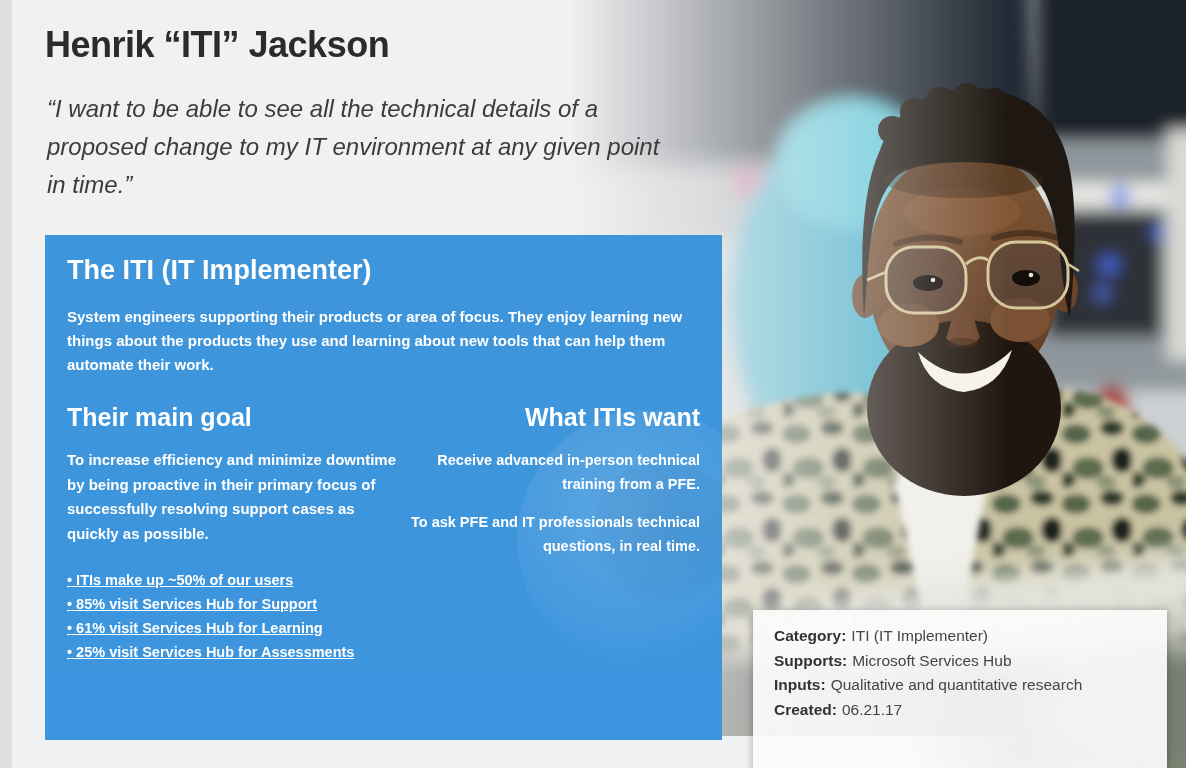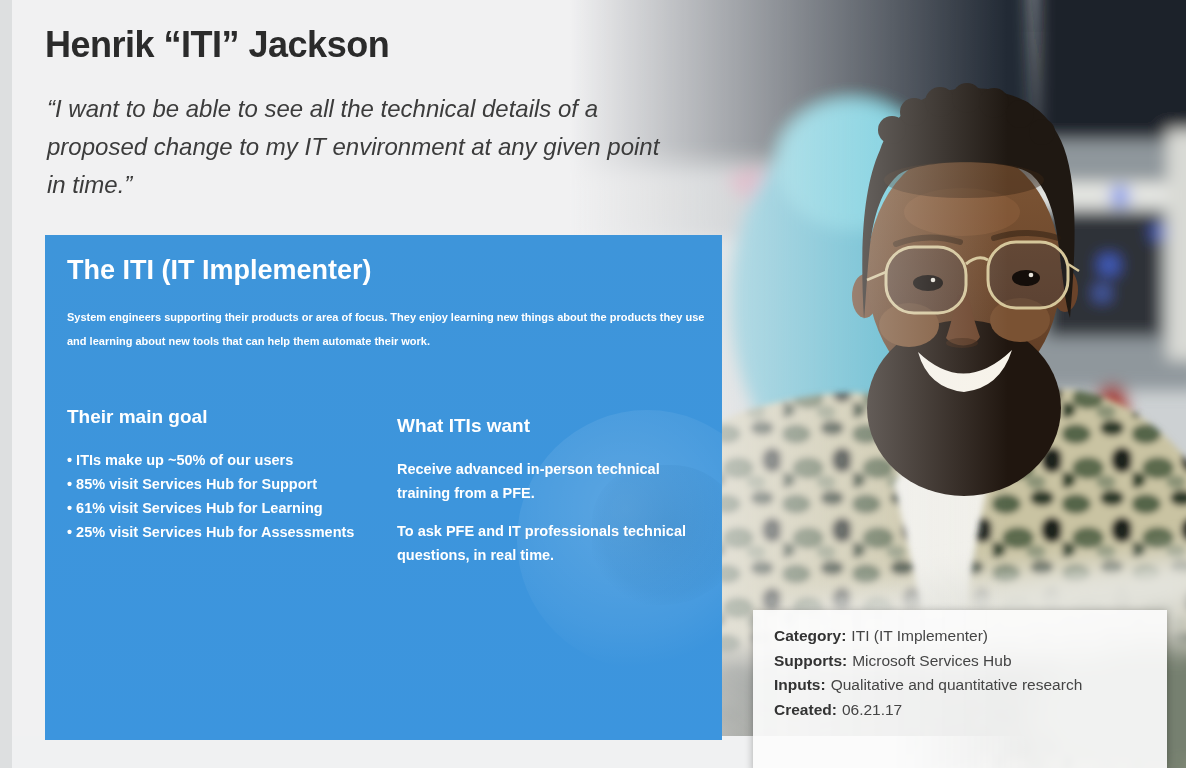--- a/index.html
+++ b/index.html
@@ -48,29 +48,29 @@
     background:radial-gradient(circle at 42% 38%, rgba(255,255,255,0.16) 0%, rgba(255,255,255,0.05) 55%, rgba(255,255,255,0) 72%);
   }
   .panel-watermark-land {
     position:absolute; right:-20px; top:230px; width:150px; height:140px;
     border-radius:46% 54% 60% 40%;
     background:radial-gradient(circle at 50% 45%, rgba(23,94,152,0.18) 0%, rgba(23,94,152,0.08) 60%, rgba(23,94,152,0) 75%);
   }
   .panel-h1 { position:absolute; left:22px; top:20px; font-size:27px; font-weight:700; }
   .panel-desc {
     position:absolute; left:22px; top:70px; width:652px;
-    font-size:11px; font-weight:700; line-height:24px;
+    font-size:15px; font-weight:700; line-height:24px;
   }
   .col-left  { position:absolute; left:22px;  top:167px; width:330px; }
-  .col-right { position:absolute; left:352px; top:176px; width:303px; }
-  .panel-h2 { font-size:19px; font-weight:700; line-height:30px; margin-bottom:16px; }
+  .col-right { position:absolute; left:352px; top:167px; width:303px;text-align:right; }
+  .panel-h2 { font-size:25px; font-weight:700; line-height:30px; margin-bottom:16px; }
   .goal-text { font-size:15px; font-weight:700; line-height:24.5px; margin-bottom:22px; }
   .insights-list { list-style:none; margin-top:0; }
   .insights-list li {
-    font-size:14.5px; font-weight:700; line-height:24px; white-space:nowrap;
+    font-size:14.5px; font-weight:700; line-height:24px; white-space:nowrap;text-decoration:underline;
   }
   .insights-list li::before { content:"• "; }
   .want-item { font-size:14.5px; font-weight:700; line-height:24px; margin-bottom:14px; }
 
   
   .meta-card {
     position:absolute; left:741px; top:610px; width:414px; height:162px;
     background:rgba(252,252,252,0.92);
     box-shadow:0 1px 8px rgba(0,0,0,0.30);
     padding:14px 21px;
@@ -213,20 +213,21 @@
 
   <section class="panel">
     <div class="panel-watermark"></div>
     <div class="panel-watermark-land"></div>
 
     <h2 class="panel-h1">The ITI (IT Implementer)</h2>
     <p class="panel-desc">System engineers supporting their products or area of focus. They enjoy learning new things about the products they use and learning about new tools that can help them automate their work.</p>
 
     <div class="col-left">
       <h3 class="panel-h2">Their main goal</h3>
+      <p class="goal-text">To increase efficiency and minimize downtime by being proactive in their primary focus of successfully resolving support cases as quickly as possible.</p>
 
       <ul class="insights-list">
         <li>ITIs make up ~50% of our users</li>
         <li>85% visit Services Hub for Support</li>
         <li>61% visit Services Hub for Learning</li>
         <li>25% visit Services Hub for Assessments</li>
       </ul>
     </div>
 
     <div class="col-right">

